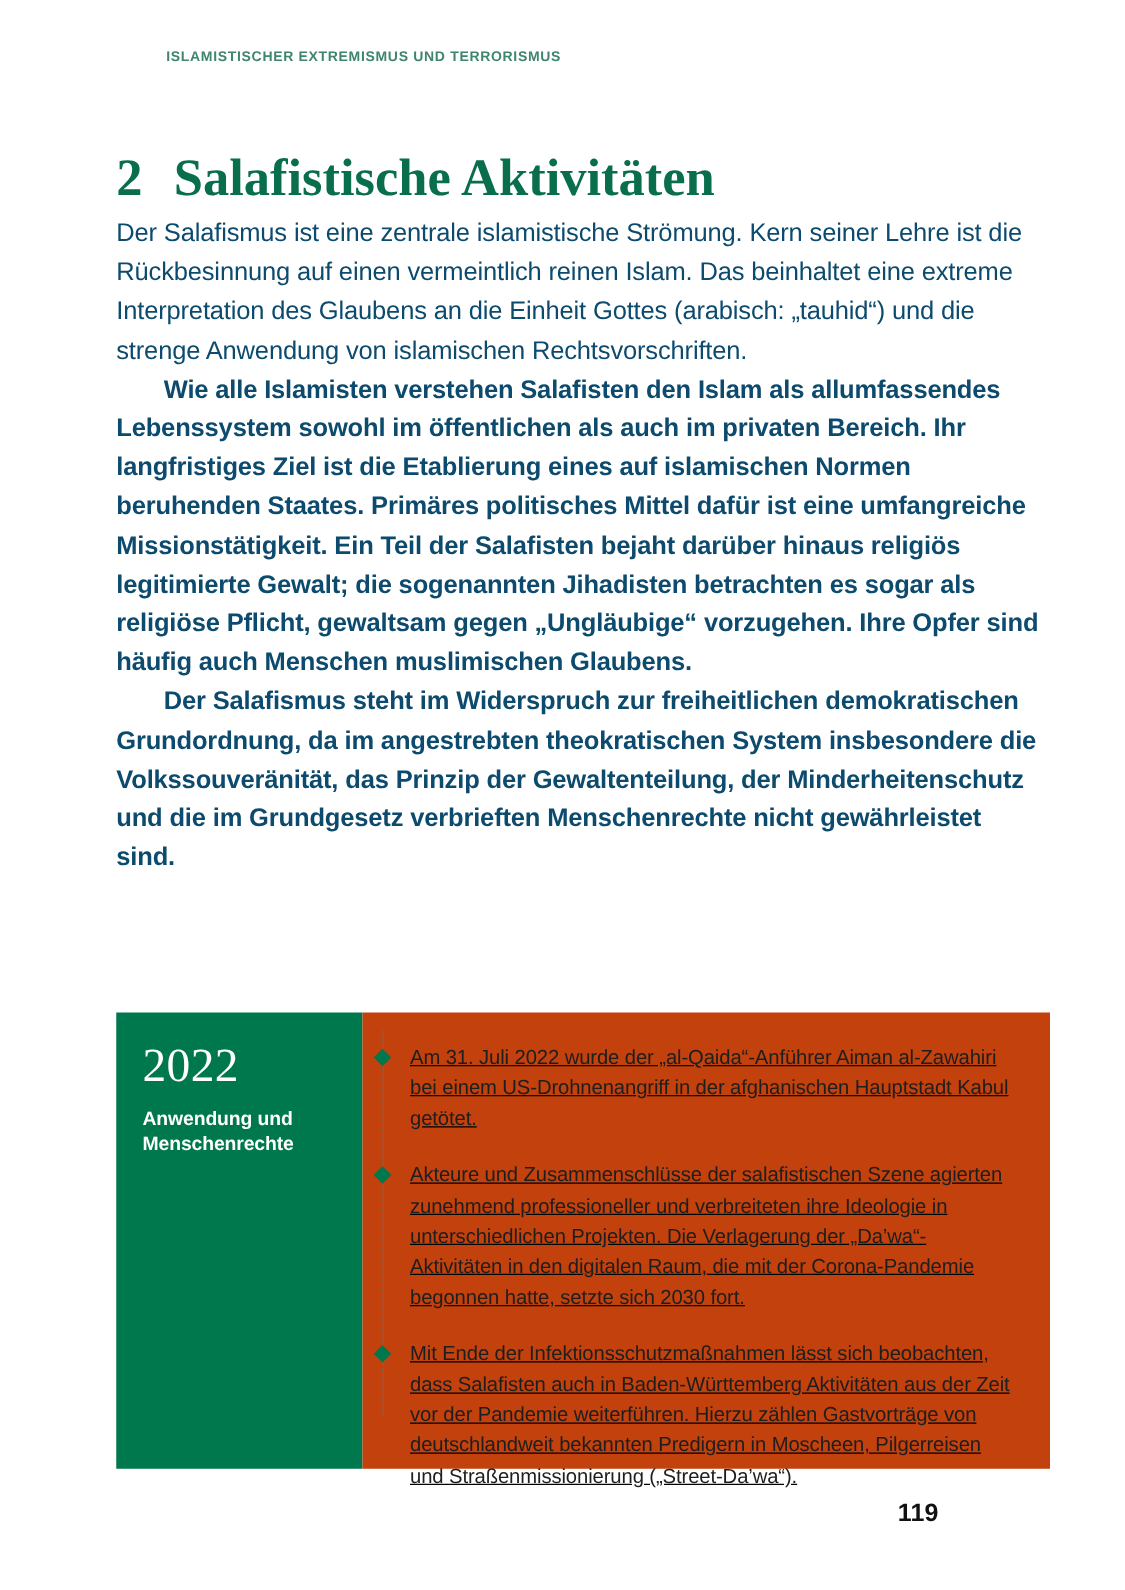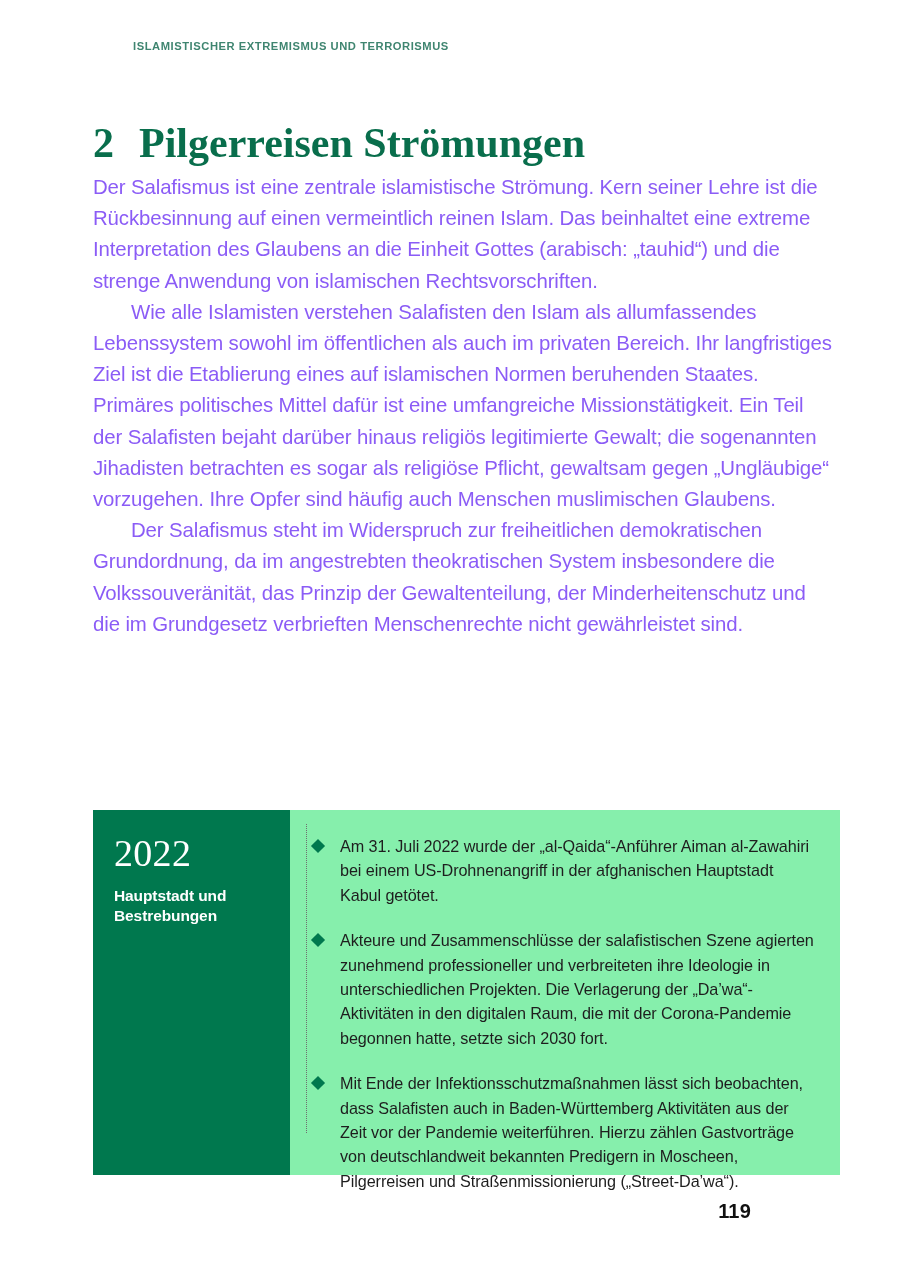--- a/index.html
+++ b/index.html
@@ -54,30 +54,31 @@
     flex: 0 0 46px;
   }
   .chapter-title { }
 
   
   .body-copy {
     position: absolute;
     left: 93px;
     top: 172px;
     width: 742px;
-    color: #8b5cf6;
+    color: #0c4a6e;
     font-size: 20.4px;
     line-height: 31.2px;
     letter-spacing: -0.12px;
   }
   .body-copy p {
     margin: 0;
   }
   .body-copy p.indent {
     text-indent: 38px;
+    font-weight: bold;
   }
 
   
   .event-box {
     position: absolute;
     left: 93px;
     top: 810px;
     width: 747px;
     height: 365px;
     display: flex;
@@ -100,24 +101,25 @@
   .event-sub {
     margin-top: 12px;
     font-size: 15.5px;
     line-height: 20px;
     font-weight: 700;
     letter-spacing: -0.1px;
   }
 
   .event-list-panel {
     flex: 1 1 auto;
-    background: #86efac;
+    background: #c2410c;
     box-sizing: border-box;
-    padding: 24px 26px 24px 12px;
-    position: relative;
+    padding: 24px 26px 24px 0;
+    position: relative;
+    text-decoration: underline;
   }
   .event-list {
     position: relative;
     margin: 0;
     padding: 0;
     list-style: none;
   }
   
   .dotted-rail {
     position: absolute;
@@ -160,36 +162,36 @@
 </style>
 </head>
 <body>
 
 <div class="page">
 
   <div class="kicker">ISLAMISTISCHER EXTREMISMUS UND TERRORISMUS</div>
 
   <h1 class="chapter-heading">
     <span class="chapter-num">2</span>
-    <span class="chapter-title">Pilgerreisen Strömungen</span>
+    <span class="chapter-title">Salafistische Aktivitäten</span>
   </h1>
 
   <div class="body-copy">
     <p>Der Salafismus ist eine zentrale islamistische Strömung. Kern seiner Lehre ist die Rückbesinnung auf einen vermeintlich reinen Islam. Das beinhaltet eine extreme Interpretation des Glaubens an die Einheit Gottes (arabisch: „tauhid“) und die strenge Anwendung von islamischen Rechtsvorschriften.</p>
     <p class="indent">Wie alle Islamisten verstehen Salafisten den Islam als allumfassendes Lebenssystem sowohl im öffentlichen als auch im privaten Bereich. Ihr langfristiges Ziel ist die Etablierung eines auf islamischen Normen beruhenden Staates. Primäres politisches Mittel dafür ist eine umfangreiche Missionstätigkeit. Ein Teil der Salafisten bejaht darüber hinaus religiös legitimierte Gewalt; die sogenannten Jihadisten betrachten es sogar als religiöse Pflicht, gewaltsam gegen „Ungläubige“ vorzugehen. Ihre Opfer sind häufig auch Menschen muslimischen Glaubens.</p>
     <p class="indent">Der Salafismus steht im Widerspruch zur freiheitlichen demokratischen Grundordnung, da im angestrebten theokratischen System insbesondere die Volkssouveränität, das Prinzip der Gewaltenteilung, der Minderheitenschutz und die im Grundgesetz verbrieften Menschenrechte nicht gewährleistet sind.</p>
   </div>
 
   <section class="event-box">
 
     <div class="event-year-panel">
       <div class="event-year">2022</div>
       <div class="event-sub">
-        <div>Hauptstadt und</div>
-        <div>Bestrebungen</div>
+        <div>Anwendung und</div>
+        <div>Menschenrechte</div>
       </div>
     </div>
 
     <div class="event-list-panel">
       <div class="dotted-rail"></div>
       <ul class="event-list">
         <li class="event-item">
           <span class="bullet-diamond"></span>
           <span>Am 31. Juli 2022 wurde der „al-Qaida“-Anführer Aiman al-Zawahiri bei einem US-Drohnenangriff in der afghanischen Hauptstadt Kabul getötet.</span>
         </li>

